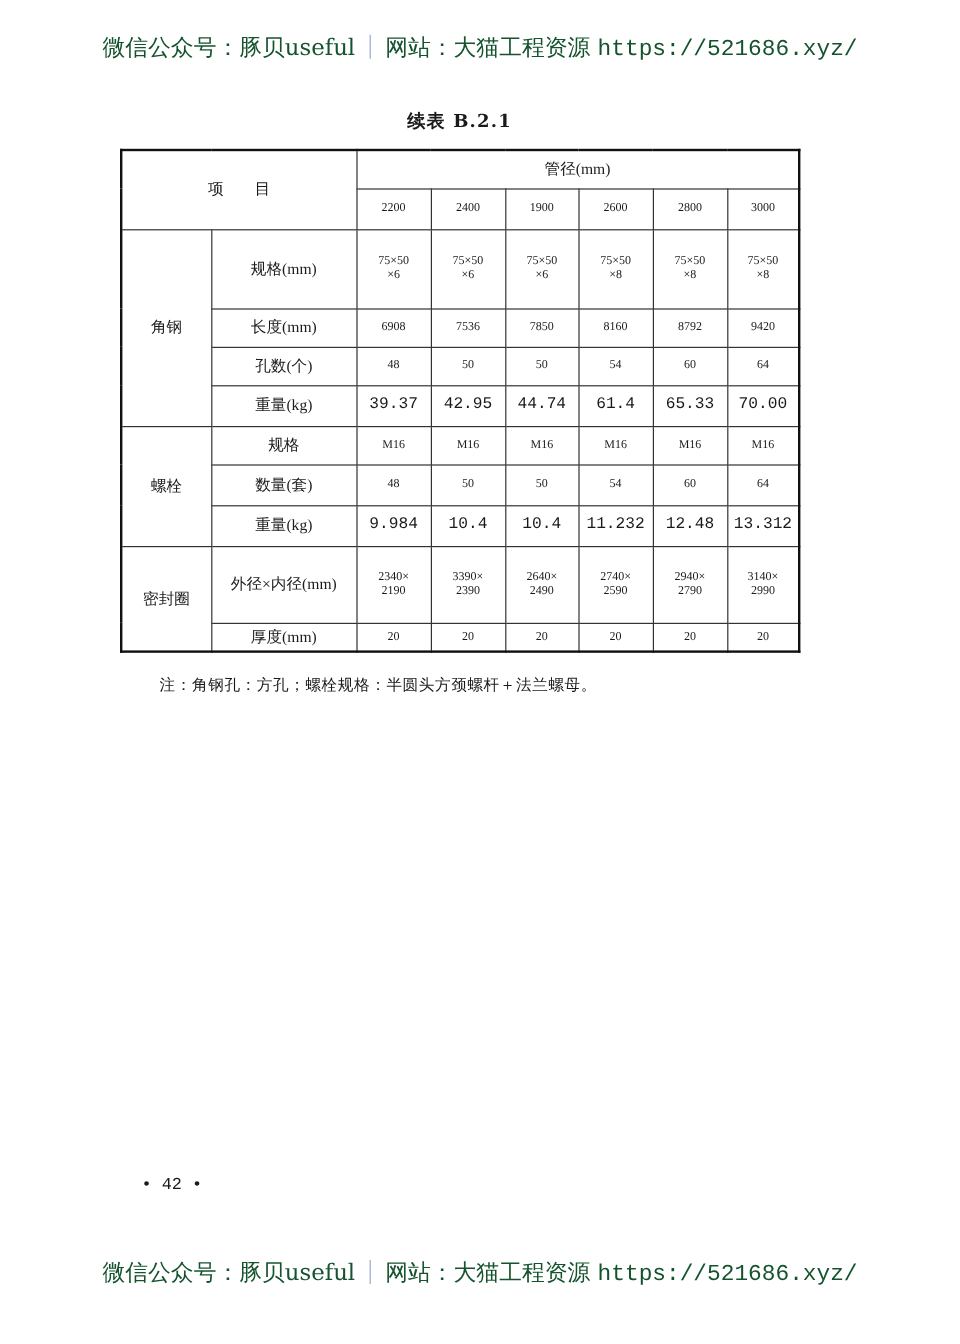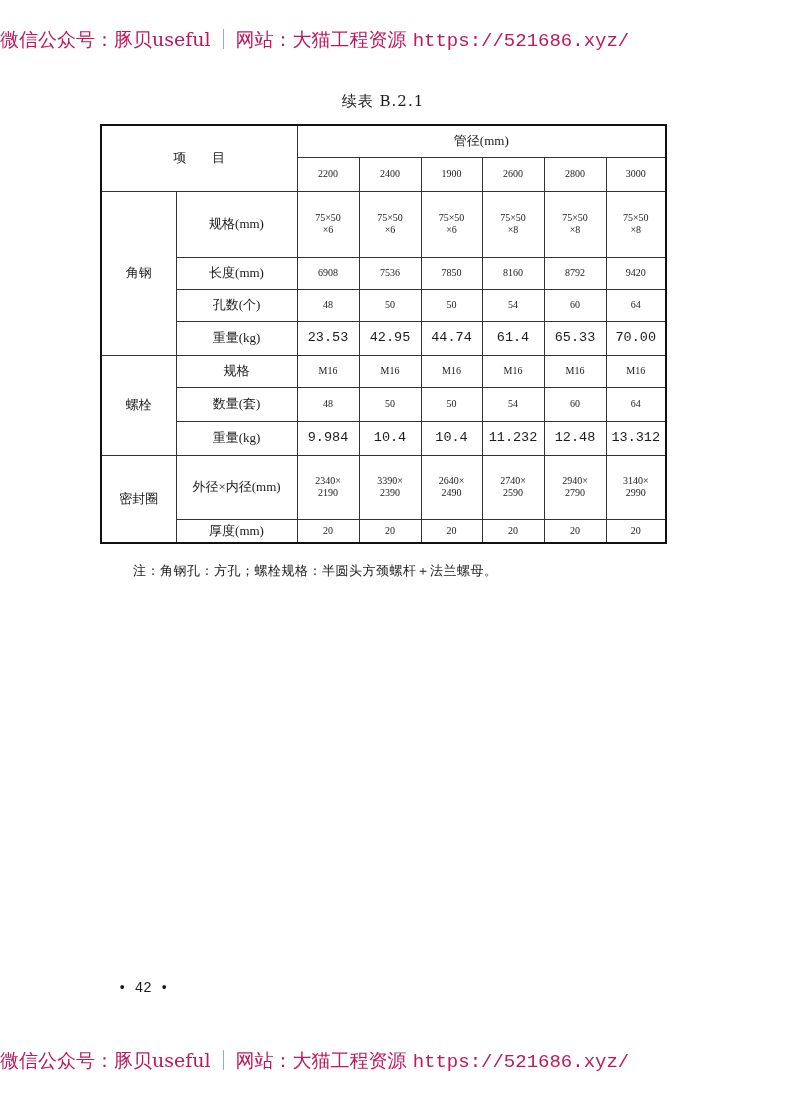--- a/index.html
+++ b/index.html
@@ -2,33 +2,33 @@
 <html><head>
   <meta charset="utf-8">
   <style>
     html, body { margin: 0; padding: 0; }
     body {
       width: 800px; height: 1120px; background: #ffffff; position: relative;
       font-family: "DejaVu Serif", "Liberation Serif", serif; color: #1a1a1a;
       overflow: hidden;
     }
     .watermark {
-      position: absolute; left: 0; width: 800px; text-align: left;
-      color: #be185d; font-size: 19px; letter-spacing: 0px;
+      position: absolute; left: 0; width: 800px; text-align: center;
+      color: #14532d; font-size: 19px; letter-spacing: 0px;
       font-family: "DejaVu Serif", "Liberation Serif", serif;
       white-space: nowrap;
     }
     .watermark .mono { font-family: "Liberation Mono", "DejaVu Sans Mono", monospace; font-size: 19px; }
     .watermark .sep { display: inline-block; width: 1px; height: 20px; background: #9aa9c8; vertical-align: -3px; margin: 0 12px; }
     .wm-top { top: 27px; }
     .wm-bottom { top: 1048px; }
 
     .caption {
       position: absolute; top: 92px; left: 0; width: 766px; text-align: center;
-      font-weight: normal; font-size: 15px; letter-spacing: 1px;
+      font-weight: bold; font-size: 15px; letter-spacing: 1px;
       font-family: "DejaVu Serif", "Liberation Serif", serif;
     }
 
     table.spec {
       position: absolute; left: 100px; top: 124px;
       border-collapse: collapse; border: 2px solid #111;
       table-layout: fixed; width: 565px;
       font-size: 13px;
     }
     table.spec td {
@@ -125,21 +125,21 @@
     <td class="lbl">孔数(个)</td>
     <td class="num">48</td>
     <td class="num">50</td>
     <td class="num">50</td>
     <td class="num">54</td>
     <td class="num">60</td>
     <td class="num">64</td>
   </tr>
   <tr style="height:34px">
     <td class="lbl">重量(kg)</td>
-    <td class="mono-num">23.53</td>
+    <td class="mono-num">39.37</td>
     <td class="mono-num">42.95</td>
     <td class="mono-num">44.74</td>
     <td class="mono-num">61.4</td>
     <td class="mono-num">65.33</td>
     <td class="mono-num">70.00</td>
   </tr>
 
   <tr style="height:32px">
     <td rowspan="3" class="lbl">螺栓</td>
     <td class="lbl">规格</td>

